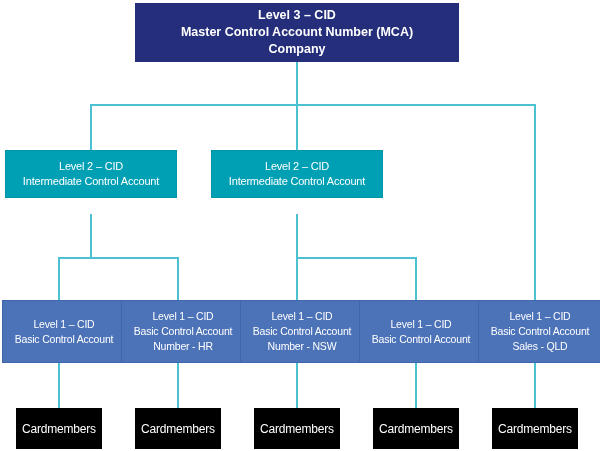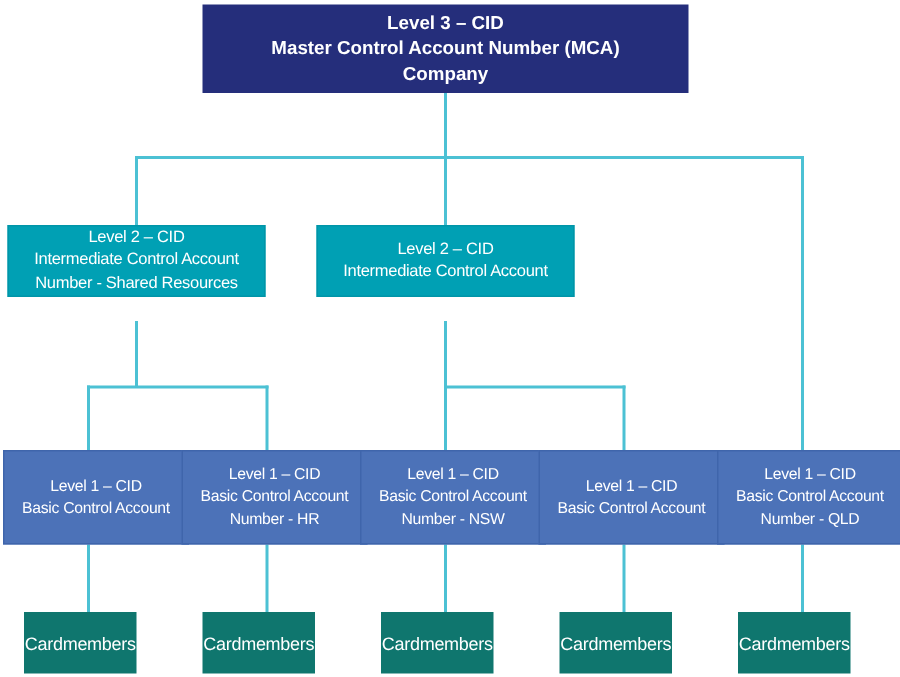--- a/index.html
+++ b/index.html
@@ -54,22 +54,22 @@
     letter-spacing: -0.2px;
   }
   .l1.p1 { left: 2px; }
   .l1.p2 { left: 121px; }
   .l1.p3 { left: 240px; }
   .l1.p4 { left: 359px; }
   .l1.p5 { left: 478px; }
 
   
   .cm {
-    top: 408px; width: 75px; height: 41px;
-    background: #0f766e;
+    top: 408px; width: 86px; height: 41px;
+    background: #000000;
     font-size: 12px;
     letter-spacing: -0.2px;
   }
   .cm.p1 { left: 16px; }
   .cm.p2 { left: 135px; }
   .cm.p3 { left: 254px; }
   .cm.p4 { left: 373px; }
   .cm.p5 { left: 492px; }
 
   
@@ -129,21 +129,20 @@
 
   <div class="box l3">
     <div class="ln">Level 3 – CID</div>
     <div class="ln">Master Control Account Number (MCA)</div>
     <div class="ln">Company</div>
   </div>
 
   <div class="box l2 sr">
     <div class="ln">Level 2 – CID</div>
     <div class="ln">Intermediate Control Account</div>
-    <div class="ln">Number - Shared Resources</div>
   </div>
   <div class="box l2 sales">
     <div class="ln">Level 2 – CID</div>
     <div class="ln">Intermediate Control Account</div>
   </div>
 
   <div class="box l1 p1">
     <div class="ln">Level 1 – CID</div>
     <div class="ln">Basic Control Account</div>
   </div>
@@ -157,21 +156,21 @@
     <div class="ln">Basic Control Account</div>
     <div class="ln">Number - NSW</div>
   </div>
   <div class="box l1 p4">
     <div class="ln">Level 1 – CID</div>
     <div class="ln">Basic Control Account</div>
   </div>
   <div class="box l1 p5">
     <div class="ln">Level 1 – CID</div>
     <div class="ln">Basic Control Account</div>
-    <div class="ln">Number - QLD</div>
+    <div class="ln">Sales - QLD</div>
   </div>
 
   <div class="box cm p1">
     <div class="ln">Cardmembers</div>
   </div>
   <div class="box cm p2">
     <div class="ln">Cardmembers</div>
   </div>
   <div class="box cm p3">
     <div class="ln">Cardmembers</div>

